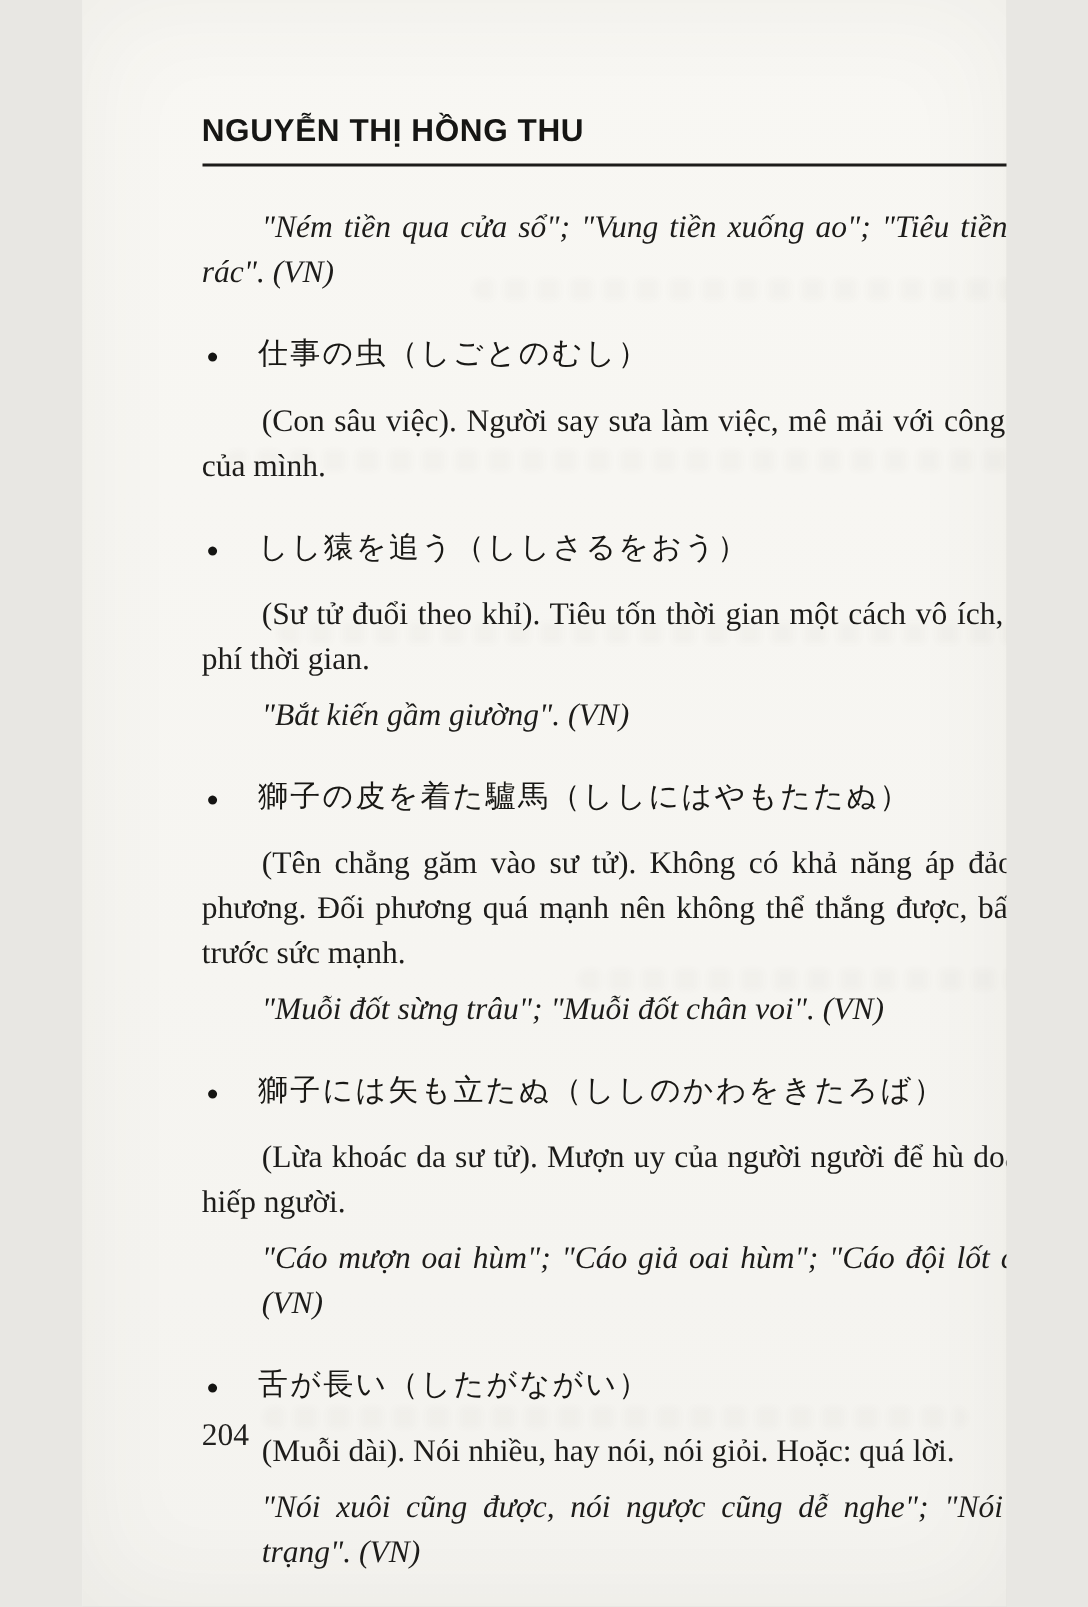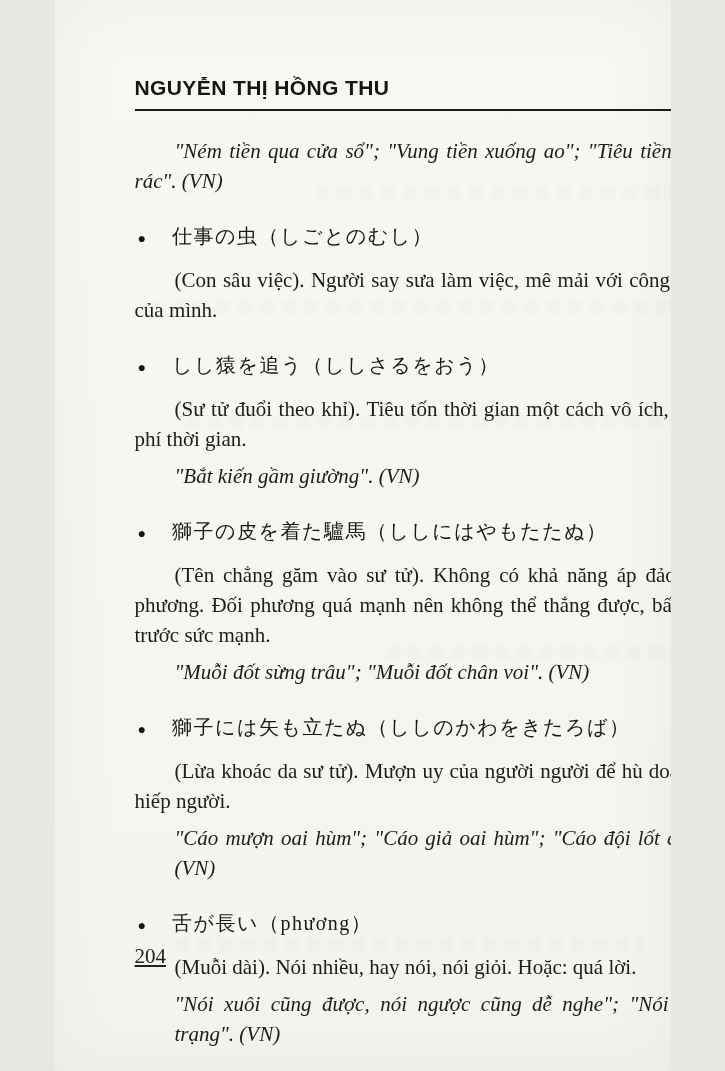--- a/index.html
+++ b/index.html
@@ -88,21 +88,20 @@
     font-style: italic;
     padding-left: 40px;
     margin-top: 7px;
   }
   .page-number {
     position: absolute;
     left: 80px;
     top: 944px;
     font-size: 21px;
     color: #22211f;
-    text-decoration: underline;
   }
 </style>
 </head>
 <body>
 
 <div class="page">
 
   <div class="artifact a1"></div>
   <div class="artifact a2"></div>
   <div class="artifact a3"></div>
@@ -146,21 +145,21 @@
         <span class="bullet">●</span>
         <span class="headword">獅子には矢も立たぬ（ししのかわをきたろば）</span>
       </div>
       <p class="expl">(Lừa khoác da sư tử). Mượn uy của người người để hù doạ, uy hiếp người.</p>
       <p class="equiv-quote">"Cáo mượn oai hùm"; "Cáo giả oai hùm"; "Cáo đội lốt cọp". (VN)</p>
     </section>
 
     <section class="entry">
       <div class="headword-row">
         <span class="bullet">●</span>
-        <span class="headword">舌が長い（phương）</span>
+        <span class="headword">舌が長い（したがながい）</span>
       </div>
       <p class="expl">(Muỗi dài). Nói nhiều, hay nói, nói giỏi. Hoặc: quá lời.</p>
       <p class="equiv-quote">"Nói xuôi cũng được, nói ngược cũng dễ nghe"; "Nói như trạng". (VN)</p>
     </section>
 
   </div>
 
   <div class="page-number">204</div>
 
 </div>

